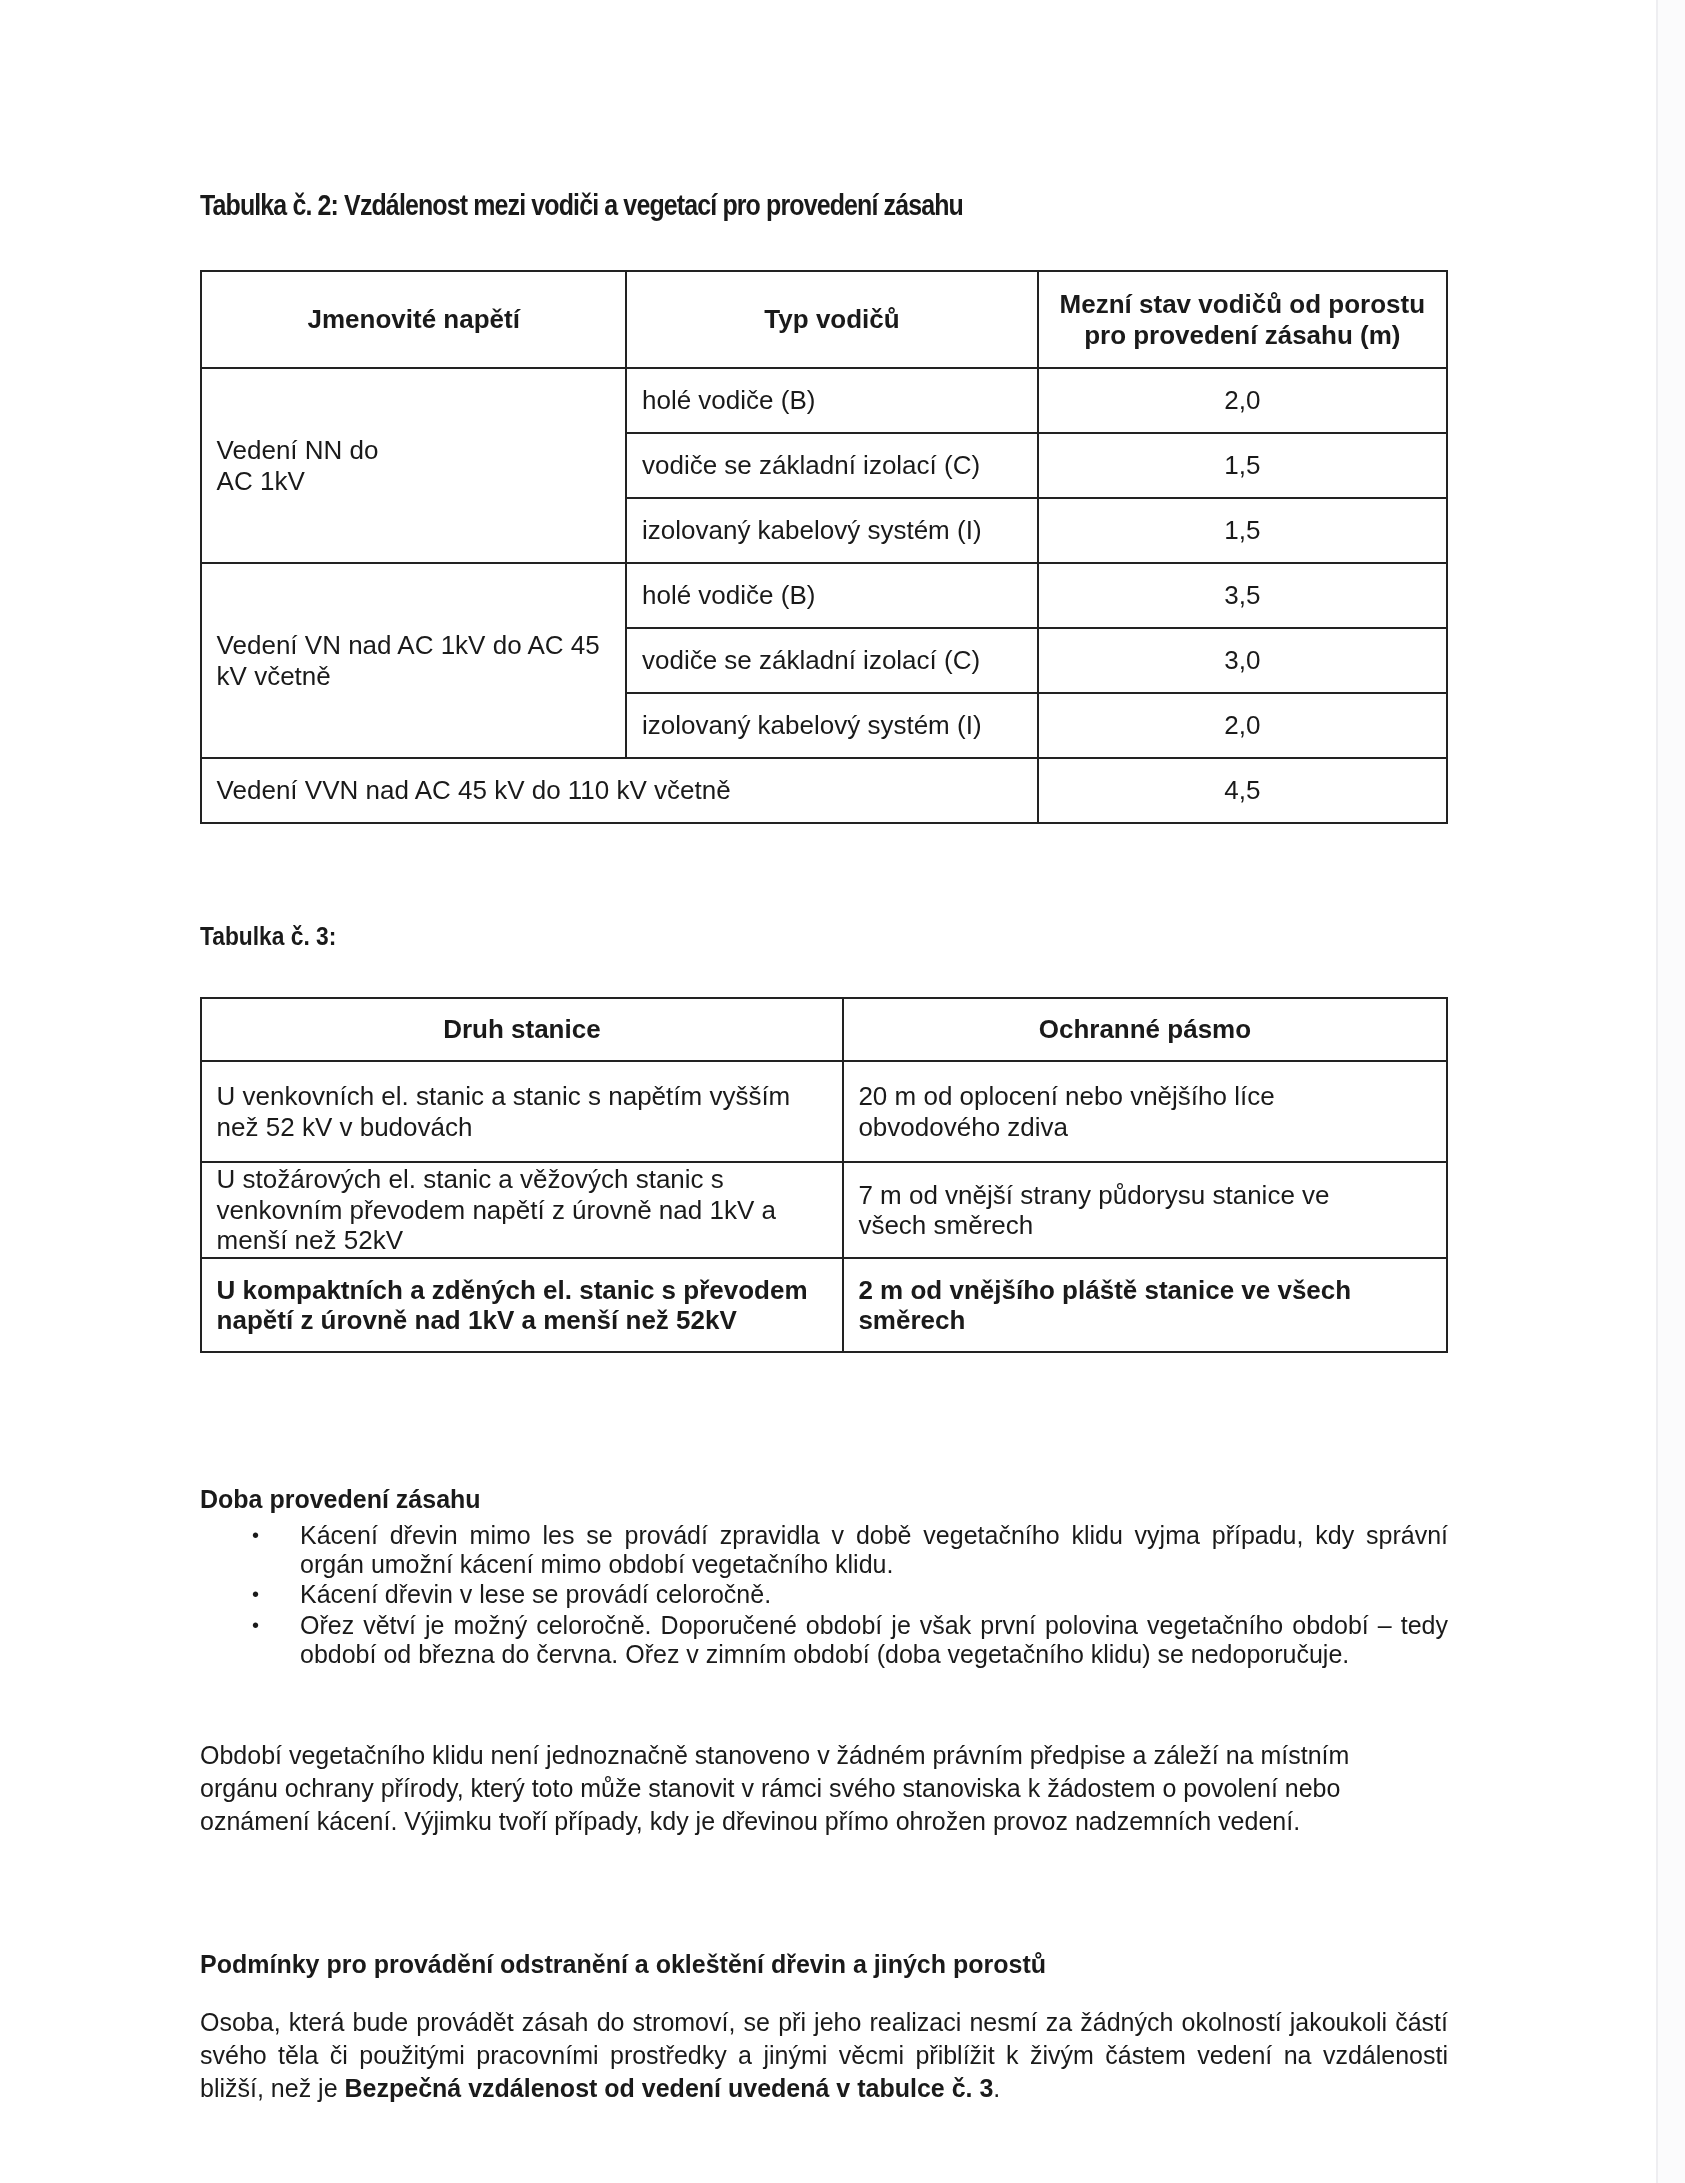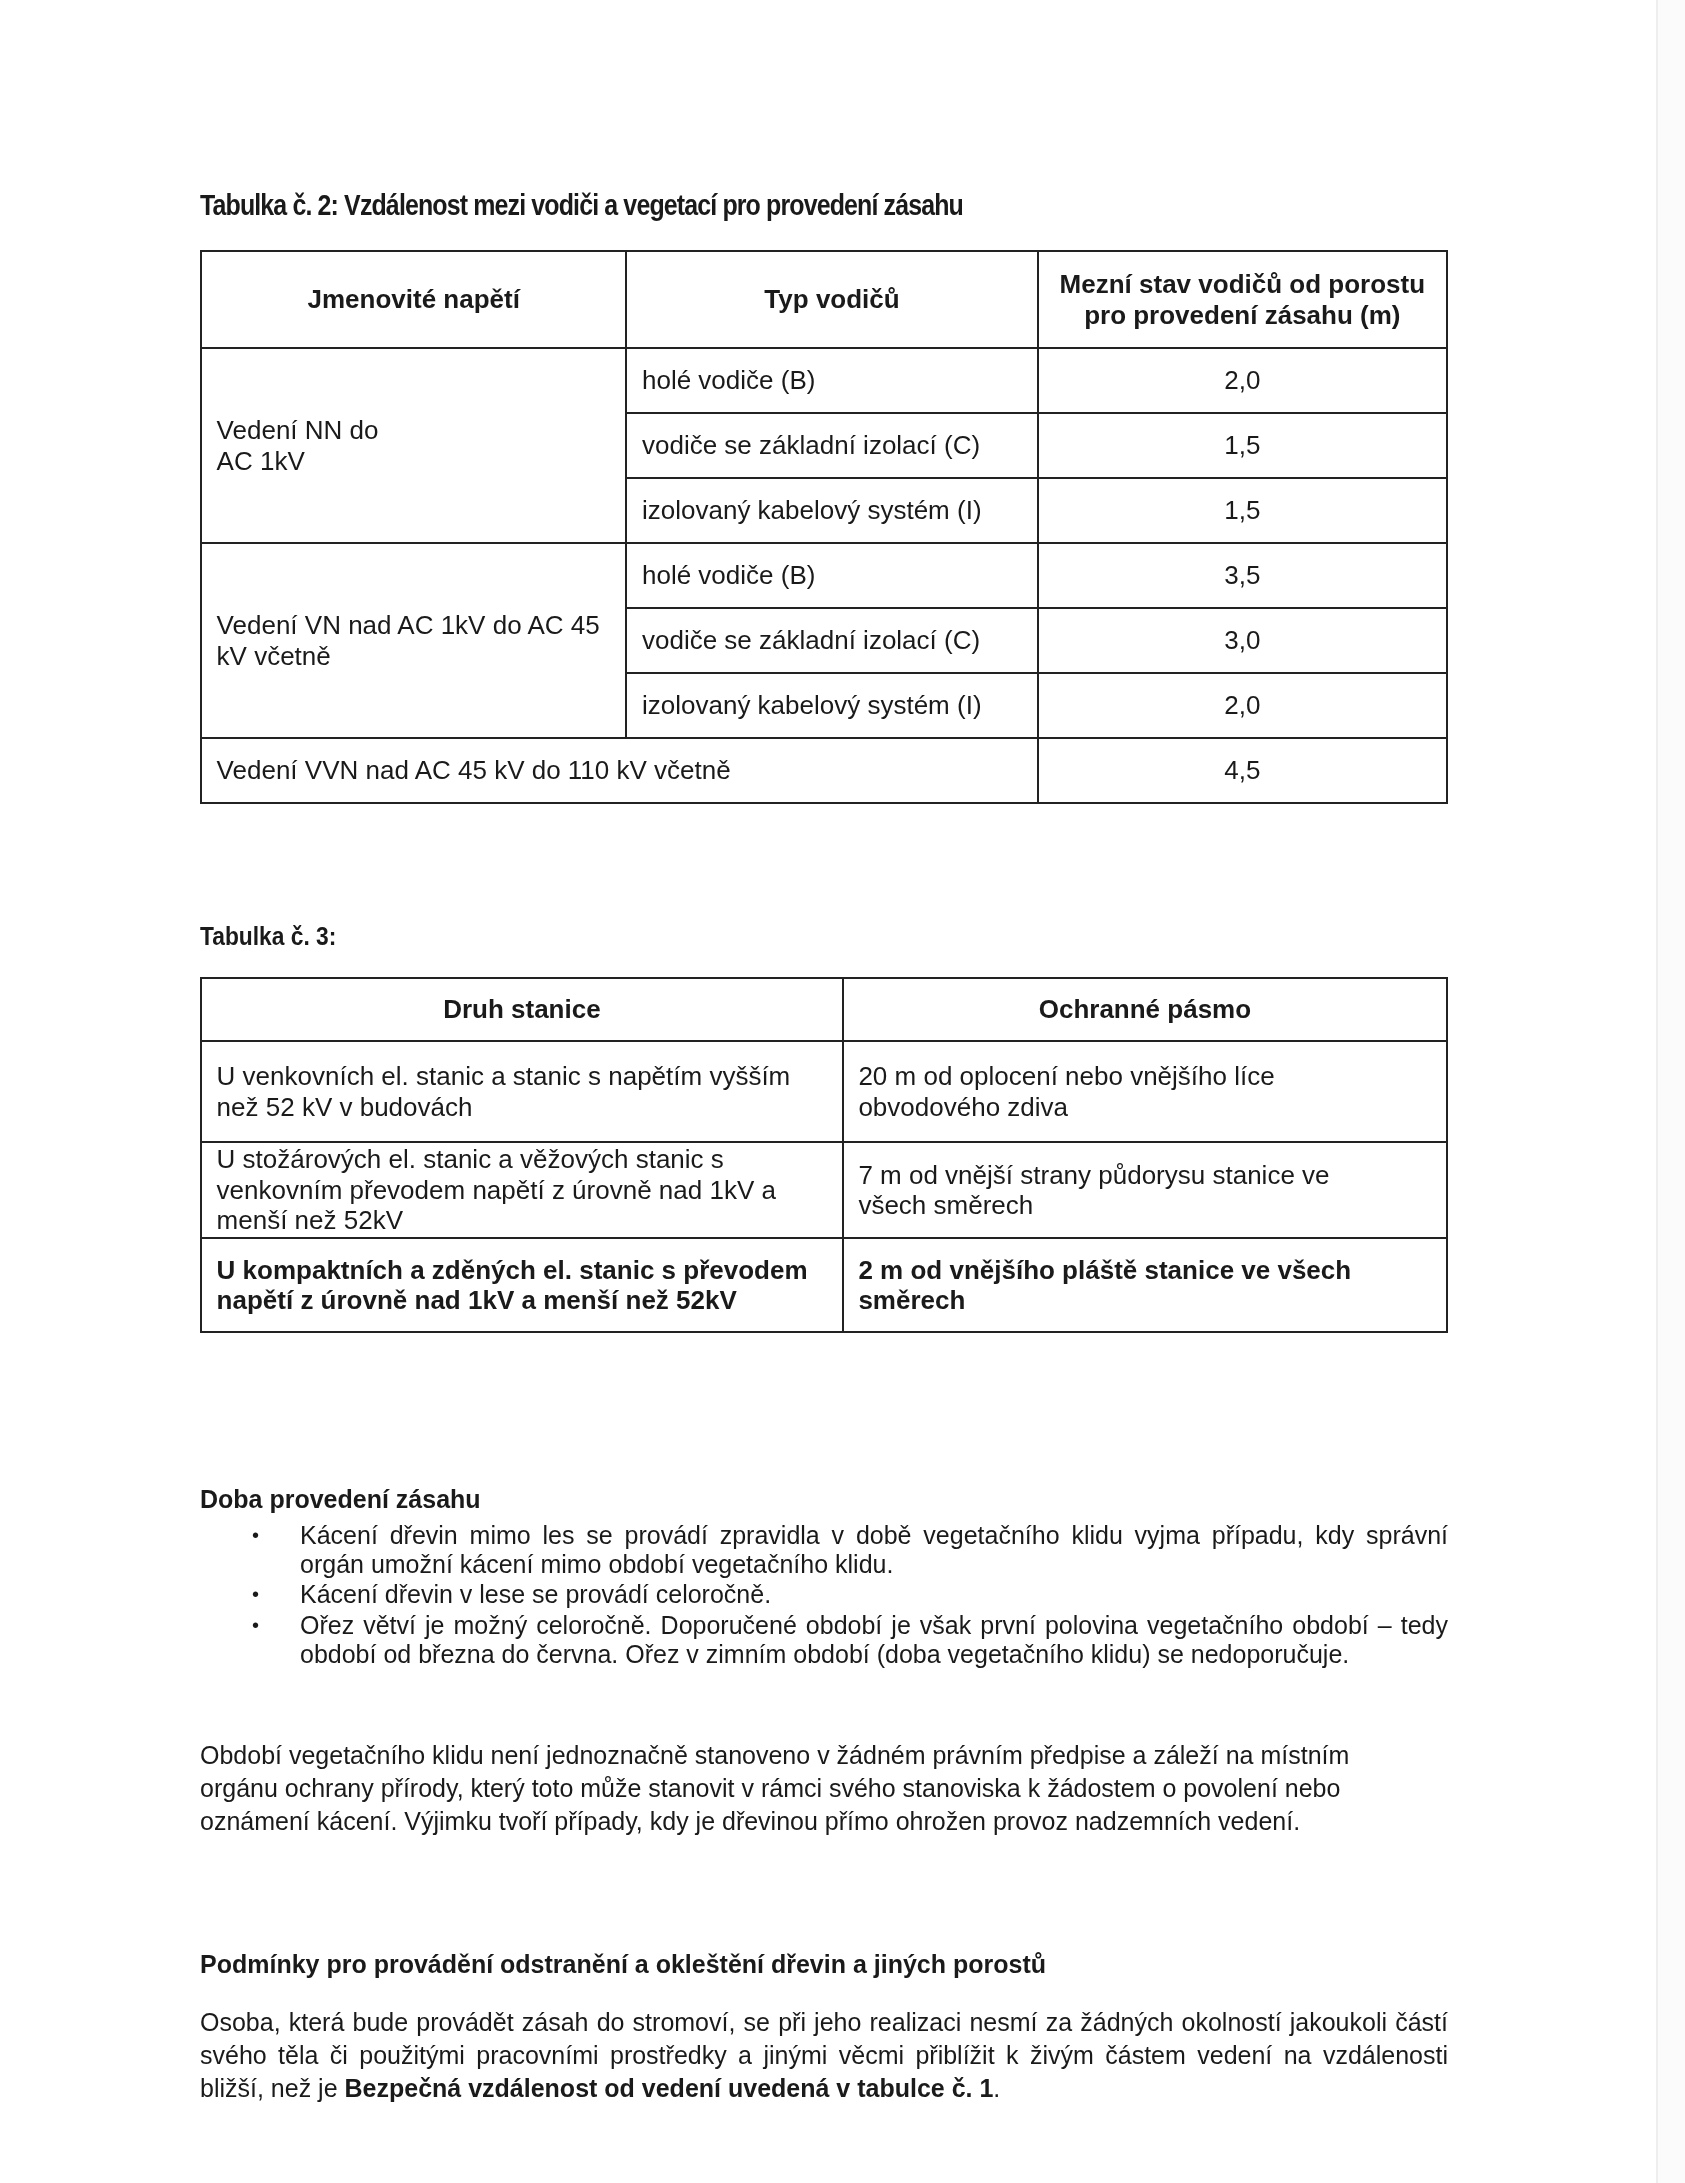--- a/index.html
+++ b/index.html
@@ -5,21 +5,21 @@
   html, body { margin:0; padding:0; }
   body {
     width:1685px; height:2183px; background:#ffffff; position:relative; overflow:hidden;
     font-family:"Liberation Sans", sans-serif; color:#1a1a1a;
   }
   .edge { position:absolute; left:1656px; top:0; width:29px; height:2183px; background:#fbfbfc; border-left:2px solid #eeeef1; }
   .abs { position:absolute; }
   .t-title { left:200px; top:189px; font-size:29px; font-weight:bold; letter-spacing:-1px; transform:scaleX(0.86); transform-origin:left top; white-space:nowrap; }
   .t3-title { left:200px; top:921px; font-size:26.5px; font-weight:bold; transform:scaleX(0.86); transform-origin:left top; white-space:nowrap; }
 
-  table.grid { position:absolute; border-collapse:collapse; font-size:26px; }
+  table.grid { position:absolute; border-collapse:collapse; font-size:26px;margin-top:20px; }
   table.grid td, table.grid th { border:2px solid #222; padding:0 14.6px; vertical-align:middle; line-height:30.5px; }
   table.grid th { font-weight:bold; text-align:center; }
   .num { text-align:center; }
 
   #t2 { left:200px; top:250px; width:1248px; }
   #t2 col.c1 { width:426px; } #t2 col.c2 { width:412px; } #t2 col.c3 { width:410px; }
   #t2 tr.h { height:97px; }
   #t2 tr.r { height:65px; }
 
   #t3 { left:200px; top:977px; width:1248px; }
@@ -130,15 +130,15 @@
     <span class="dot">•</span>
     <span>Ořez větví je možný celoročně. Doporučené období je však první polovina vegetačního období – tedy období od března do června. Ořez v zimním období (doba vegetačního klidu) se nedoporučuje.</span>
   </li>
 </ul>
 
 <div class="abs para" style="left:200px; top:1739px; width:1212px; text-align:left;">Období vegetačního klidu není jednoznačně stanoveno v žádném právním předpise a záleží na místním orgánu ochrany přírody, který toto může stanovit v rámci svého stanoviska k žádostem o povolení nebo oznámení kácení. Výjimku tvoří případy, kdy je dřevinou přímo ohrožen provoz nadzemních vedení.</div>
 
 <div class="abs h2" style="left:200px; top:1921px;">Podmínky pro provádění odstranění a okleštění dřevin a jiných porostů</div>
 
 <div class="abs para" style="left:200px; top:2006px; width:1248px;">
-  <span>Osoba, která bude provádět zásah do stromoví, se při jeho realizaci nesmí za žádných okolností jakoukoli částí svého těla či použitými pracovními prostředky a jinými věcmi přiblížit k živým částem vedení na vzdálenosti bližší, než je </span><b>Bezpečná vzdálenost od vedení uvedená v tabulce č. 1</b><span>.</span>
+  <span>Osoba, která bude provádět zásah do stromoví, se při jeho realizaci nesmí za žádných okolností jakoukoli částí svého těla či použitými pracovními prostředky a jinými věcmi přiblížit k živým částem vedení na vzdálenosti bližší, než je </span><b>Bezpečná vzdálenost od vedení uvedená v tabulce č. 3</b><span>.</span>
 </div>
 
 
 </body></html>

